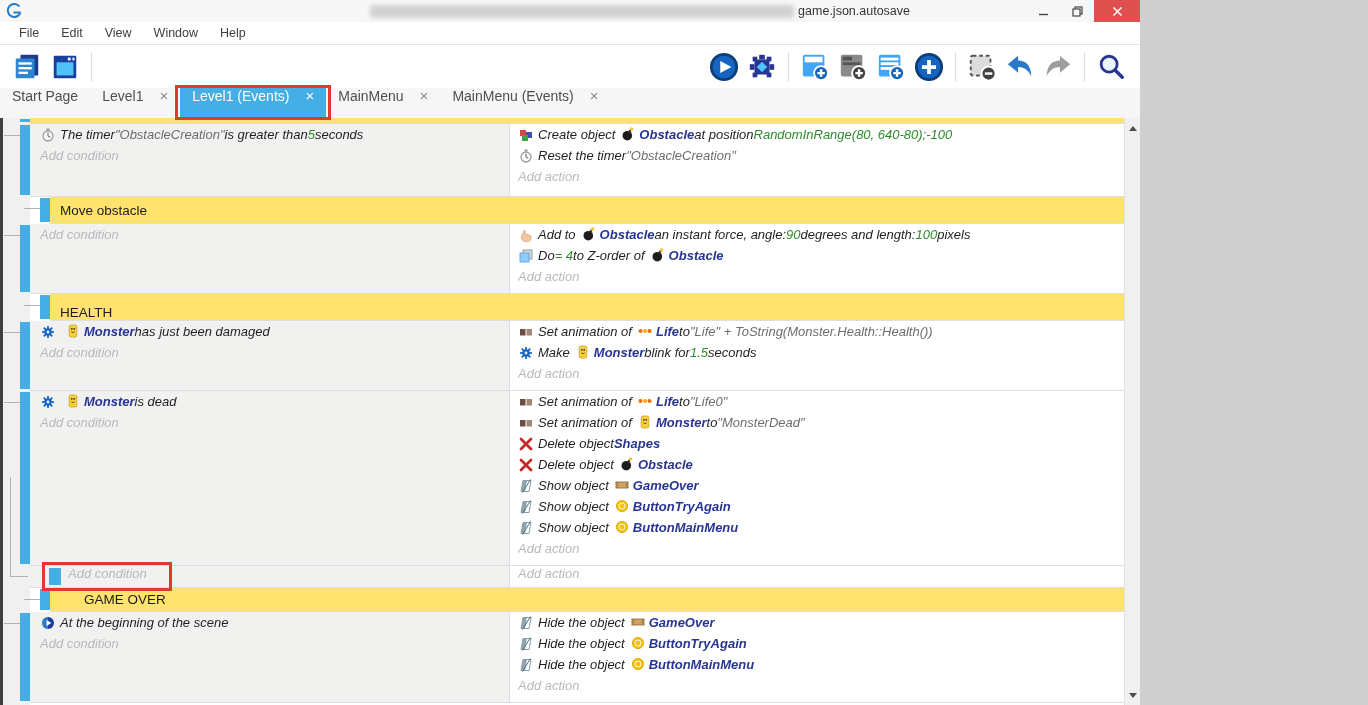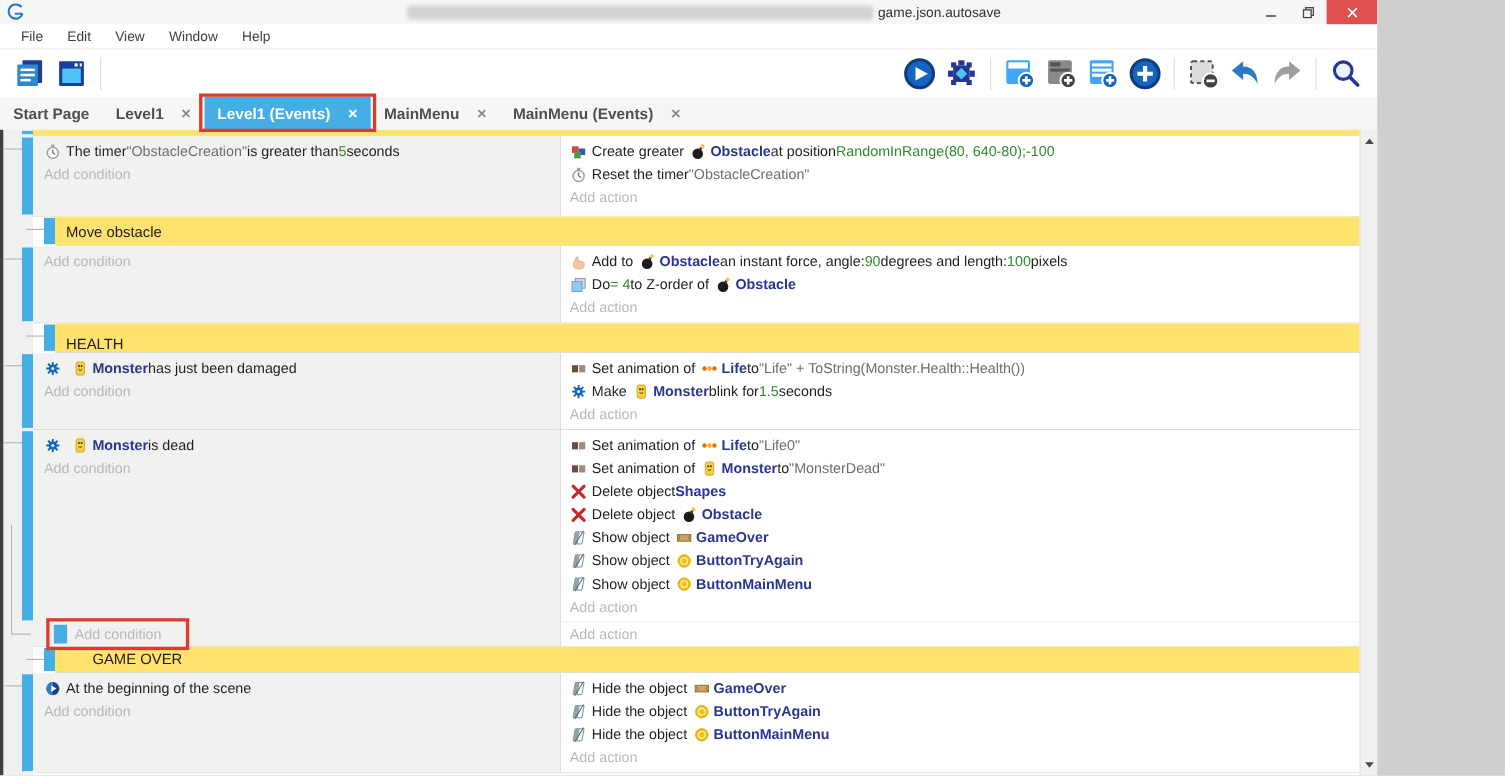--- a/index.html
+++ b/index.html
@@ -1,18 +1,18 @@
 <!DOCTYPE html>
 <html><head>
 <meta charset="utf-8">
 <style>
   * { margin:0; padding:0; box-sizing:border-box; }
   html,body { background:#cfcfcf; }
   body { font-family:"Liberation Sans", sans-serif; }
-  .window { width:1252px; height:705px; background:#fff; position:relative; overflow:hidden; }
+  .window { width:1140px; height:705px; background:#fff; position:relative; overflow:hidden; }
 
   
   .titlebar { height:22px; background:#f7f7f7; display:flex; align-items:center; position:relative; }
   .app-logo { width:16px; height:16px; margin-left:6px; }
   .title-group { position:absolute; left:370px; top:0; height:22px; width:540px; display:flex; align-items:center; gap:4px; }
   .blur-chunk { flex:1; height:13px; background:#c9c9c9; border-radius:3px; filter:blur(2px); opacity:.8; }
   .title-text { font-size:12.5px; color:#333; white-space:nowrap; }
   .win-controls { position:absolute; right:0; top:0; height:22px; display:flex; }
   .win-btn { width:34px; height:22px; display:flex; align-items:center; justify-content:center; color:#444; font-size:12px; cursor:default; }
   .win-btn svg { width:11px; height:11px; }
@@ -24,40 +24,40 @@
 
   
   .toolbar { height:43px; background:#fff; display:flex; align-items:center; padding:0 10px 0 8px; }
   .tb-icon { width:32px; height:32px; margin:0 3px; display:flex; align-items:center; justify-content:center; }
   .tb-icon svg { width:30px; height:30px; }
   .tb-sep { width:1px; height:30px; background:#ddd; margin:0 7px; }
   .tb-spacer { flex:1; }
 
   
   .tabbar { height:30px; background:#f6f6f6; display:flex; align-items:stretch; position:relative; }
-  .tab { display:flex; align-items:center; padding:0 12px; font-size:14px; color:#4f4f4f; position:relative;font-weight:bold; }
+  .tab { display:flex; align-items:flex-start; padding:0 12px; font-size:14px; color:#4f4f4f; position:relative; }
   .tab .close-x { margin-left:16px; color:#8a8a8a; font-size:15px; line-height:1; }
   .tab.active { background:#45aee5; color:#fff; }
   .tab.active .close-x { color:#fff; }
   .tab.annotated::after { content:''; position:absolute; left:-5px; right:-5px; top:-3px; bottom:-2px; border:3px solid #e0392e; pointer-events:none; z-index:9; }
 
   
   .events { position:relative; height:587px; background:#fff; }
   .left-edge { position:absolute; left:0; top:0; bottom:0; width:3px; background:#3f3f3f; z-index:3; }
   .gutter { position:absolute; left:3px; top:0; bottom:0; width:27px; background:#f0f0f0; }
   .sheet { position:absolute; left:30px; right:16px; top:0; }
   .row { position:relative; border-bottom:1px solid #dedede; display:flex; background:#fff; }
   .row::before { content:''; position:absolute; left:-10px; top:1px; bottom:1px; width:10px; background:#45aee5; }
   .row.sub::before { display:none; }
   .row .tick { position:absolute; left:-26px; top:11px; width:16px; height:1px; background:#b3b3b3; }
   .row.group { background:#ffe36e; align-items:center; padding-left:10px; font-size:13.5px; color:#1c1c1c;margin-left:20px; }
   .row.group-partial { background:#ffe36e; }
   .cond { width:480px; background:#f1f1f0; border-right:1px solid #dcdcdc; padding:3px 8px 3px 10px; }
   .acts { flex:1; background:#fff; padding:3px 8px 3px 8px; }
-  .line { height:21px; display:flex; align-items:center; font-size:13px; color:#1f1f1f; white-space:nowrap; overflow:hidden; }
+  .line { height:21px; display:flex; align-items:flex-start; font-size:13px; color:#1f1f1f; white-space:nowrap; overflow:hidden;font-style:italic; }
   .line .ico { display:inline-flex; width:15px; height:15px; margin-right:5px; flex:none; align-items:center; justify-content:center; }
   .line .ico svg { width:14px; height:14px; }
   .seg-o { font-weight:bold; color:#283593; }
   .seg-v { color:#2e8b2e; }
   .seg-s { color:#6d6d6d; }
   .seg-ico { display:inline-flex; width:14px; height:14px; margin:0 4px 0 6px; flex:none; }
   .seg-ico svg { width:14px; height:14px; }
   .placeholder { color:#b9b9b9; }
   .row.sub { height:22px; }
   .row.sub .cond { padding:0 0 0 12px; display:flex; align-items:center; overflow:visible; }
@@ -267,21 +267,21 @@
           </div>
           <div class="acts">
             <div class="line">
               <span class="ico">
                 <svg viewBox="0 0 14 14">
                   <rect x="1" y="2" width="6" height="6" fill="#d84343"></rect>
                   <rect x="7" y="4" width="6" height="6" fill="#3f51b5"></rect>
                   <rect x="3" y="7" width="6" height="6" fill="#43a047"></rect>
                 </svg>
               </span>
-              <span class="">Create greater </span>
+              <span class="">Create object </span>
               <span class="seg-ico">
                 <svg viewBox="0 0 14 14">
                   <circle cx="6.3" cy="8.7" r="4.8" fill="#1c1c1c"></circle>
                   <rect x="7.6" y="3" width="2.4" height="2.6" fill="#4e342e" transform="rotate(28 8.8 4.3)"></rect>
                   <circle cx="10.6" cy="1.9" r="1.7" fill="#fbc02d"></circle>
                 </svg>
               </span>
               <span class="seg-o">Obstacle</span>
               <span class=""> at position </span>
               <span class="seg-v">RandomInRange(80, 640-80);-100</span>

